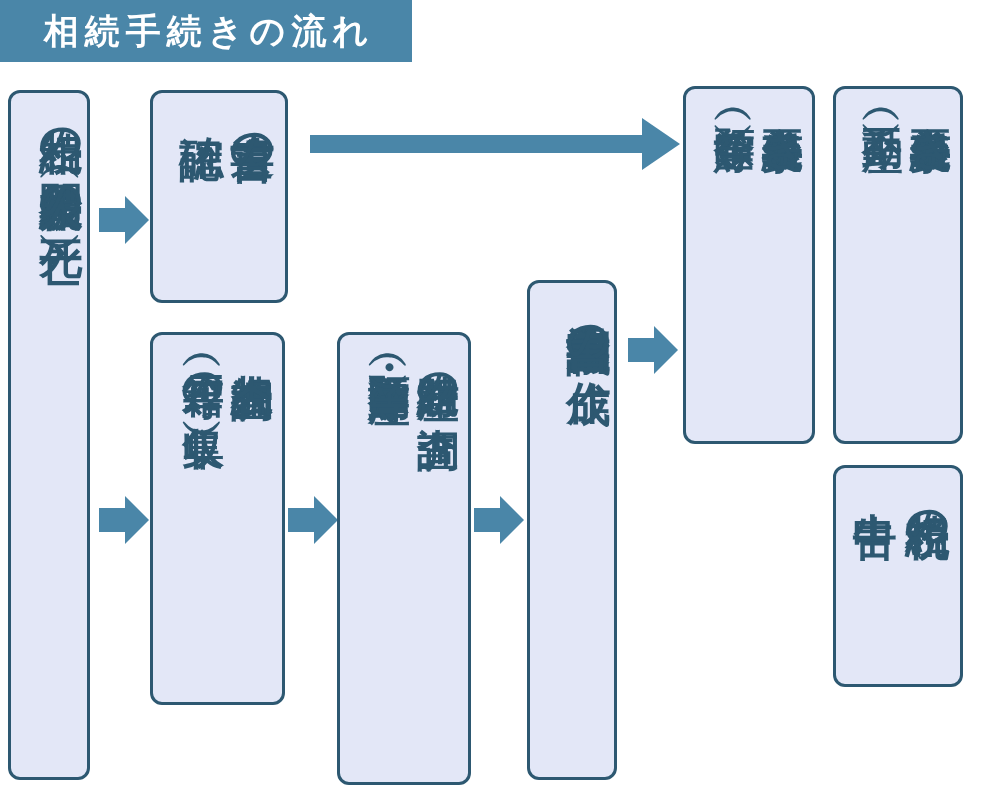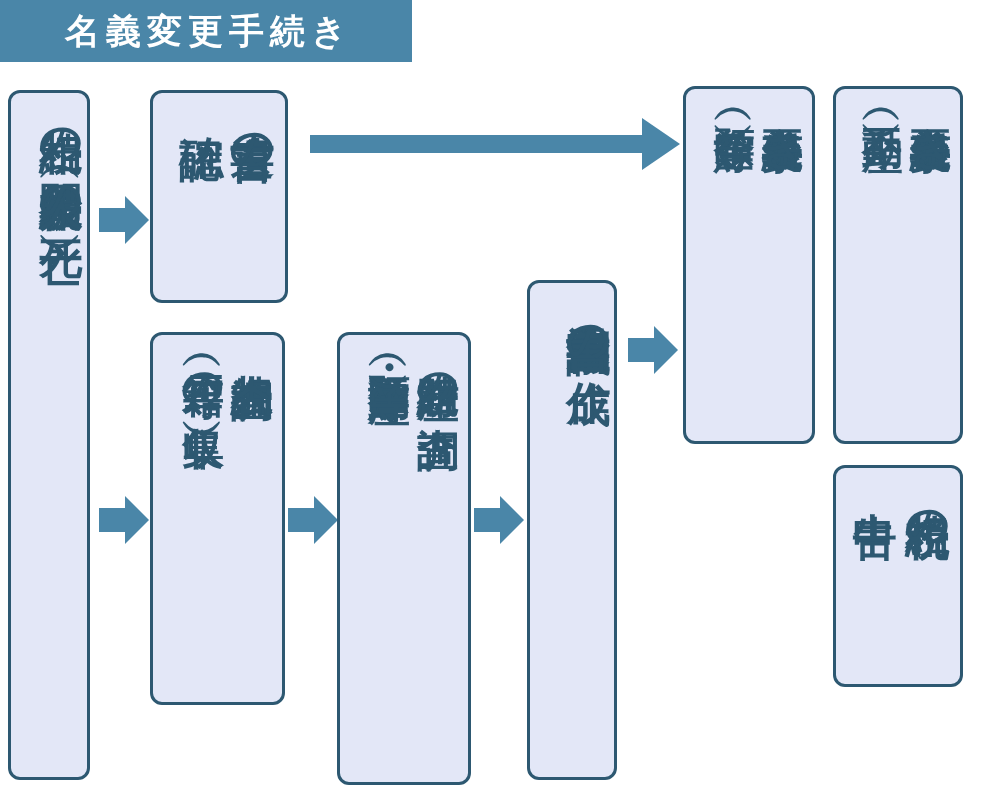--- a/index.html
+++ b/index.html
@@ -86,21 +86,21 @@
     border-color: transparent transparent transparent #4a86a8;
   }
   .arrow { background: transparent; }
 </style>
 </head>
 <body>
 
 <div id="canvas">
 
   <div class="title-bar">
-    <span class="title-text">名義変更手続き</span>
+    <span class="title-text">相続手続きの流れ</span>
   </div>
 
   <div class="box" style="left:8px; top:90px; width:82px; height:690px;">
     <span class="vtext" style="font-size:43px; line-height:1.0; padding-top:4px;">相続の開始（被相続人の死亡）</span>
   </div>
 
   <div class="arrow" style="left:99px; top:196px; width:50px; height:48px;">
     <div class="shaft" style="top:12px; width:30px; height:24px;"></div>
     <div class="head" style="left:26px; top:0; border-width:24px 0 24px 24px;"></div>
   </div>

